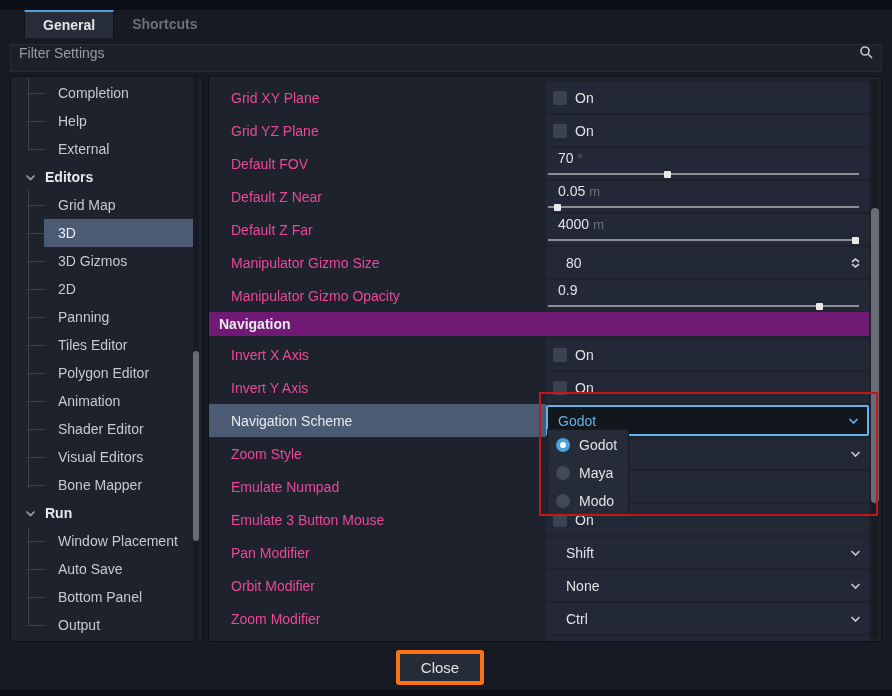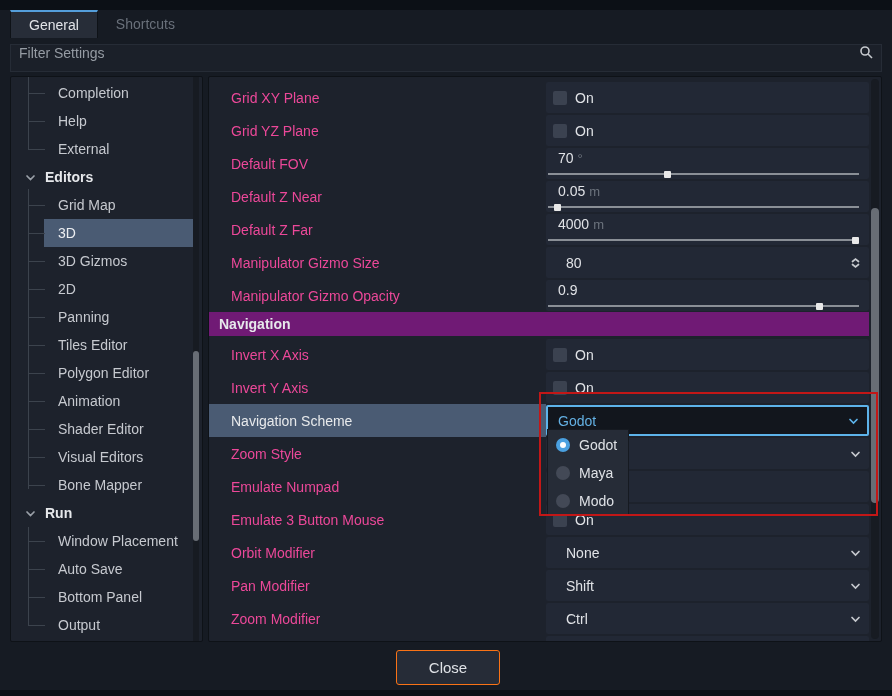--- a/index.html
+++ b/index.html
@@ -7,21 +7,21 @@
   body {
     position:relative; background:#161b23; overflow:hidden;
     font-family:"Liberation Sans","DejaVu Sans",sans-serif;
     font-size:14px; color:#c6c9cf;
   }
   .edge-strip { position:absolute; left:0; right:0; background:#0c1016; }
   #top-strip { top:0; height:10px; }
   #bottom-strip { bottom:0; height:6px; }
 
   
-  #tabbar { position:absolute; left:10px; top:10px; height:28px; display:flex; }
+  #tabbar { position:absolute; left:24px; top:10px; height:28px; display:flex;font-weight:bold; }
   .tab { padding:0 18px; display:flex; align-items:center; height:28px; color:#6a717b; }
   .tab.active {
     background:#272d38; color:#e2e4e8; border-top:2px solid #549edb;
     border-left:1px solid #0e1217; border-right:1px solid #0e1217;
   }
 
   
   #filterbar {
     position:absolute; left:10px; top:44px; width:872px; height:28px;
     background:#1b2029; border:1px solid #262c36; display:flex; align-items:flex-start;
@@ -82,22 +82,22 @@
   .opt { height:28px; display:flex; align-items:center; color:#dfe2e6; }
   .radio { width:14px; height:14px; border-radius:50%; background:#434956; margin-left:8px; flex:none;
            display:flex; align-items:center; justify-content:center; }
   .radio.sel { background:#4aa0e0; }
   .radio.sel::after { content:""; width:6px; height:6px; border-radius:50%; background:#fdfdfe; }
   .opt span { margin-left:9px; }
   #red-rect { position:absolute; left:539px; top:392px; width:339px; height:124px;
               border:2px solid #c21717; z-index:40; }
 
   
-  #close-btn { position:absolute; left:396px; top:650px; width:104px; height:35px;
-               background:#262c37; border:1px solid #f97316; border-radius:3px;
+  #close-btn { position:absolute; left:396px; top:650px; width:88px; height:35px;
+               background:#262c37; border:4px solid #f97316; border-radius:3px;
                color:#dfe2e6; font-size:15px; display:flex; align-items:center; justify-content:center; }
 </style>
 </head>
 <body>
 
 <div id="top-strip" class="edge-strip"></div>
 
 <div id="tabbar">
   <div class="tab active">General</div>
   <div class="tab">Shortcuts</div>
@@ -323,35 +323,35 @@
         <div class="cell-label">
           <span>Emulate 3 Button Mouse</span>
         </div>
         <div class="cell-value">
           <div class="cb"></div>
           <span class="on-text">On</span>
         </div>
       </div>
       <div class="srow">
         <div class="cell-label">
+          <span>Pan Modifier</span>
+        </div>
+        <div class="cell-value">
+          <span class="combo-val">Shift</span>
+          <svg width="11" height="11" viewBox="0 0 11 11" class="right-ico">
+            <path fill="none" stroke="#c6c9ce" stroke-width="1.7" stroke-linecap="round" d="M2 4 L5.5 7.5 L9 4"></path>
+          </svg>
+        </div>
+      </div>
+      <div class="srow">
+        <div class="cell-label">
           <span>Orbit Modifier</span>
         </div>
         <div class="cell-value">
           <span class="combo-val">None</span>
-          <svg width="11" height="11" viewBox="0 0 11 11" class="right-ico">
-            <path fill="none" stroke="#c6c9ce" stroke-width="1.7" stroke-linecap="round" d="M2 4 L5.5 7.5 L9 4"></path>
-          </svg>
-        </div>
-      </div>
-      <div class="srow">
-        <div class="cell-label">
-          <span>Pan Modifier</span>
-        </div>
-        <div class="cell-value">
-          <span class="combo-val">Shift</span>
           <svg width="11" height="11" viewBox="0 0 11 11" class="right-ico">
             <path fill="none" stroke="#c6c9ce" stroke-width="1.7" stroke-linecap="round" d="M2 4 L5.5 7.5 L9 4"></path>
           </svg>
         </div>
       </div>
       <div class="srow">
         <div class="cell-label">
           <span>Zoom Modifier</span>
         </div>
         <div class="cell-value">

